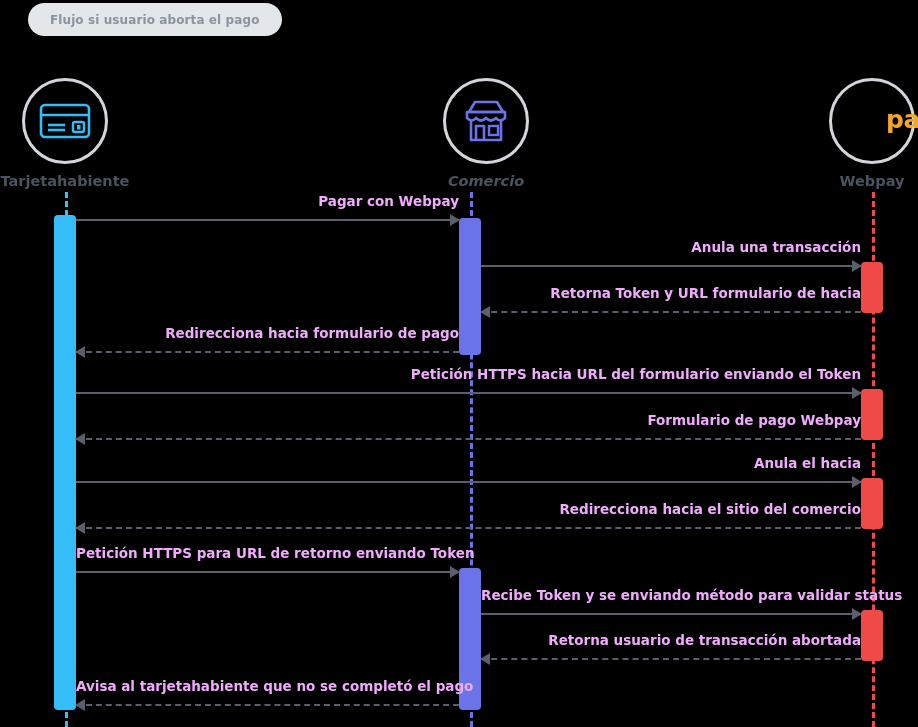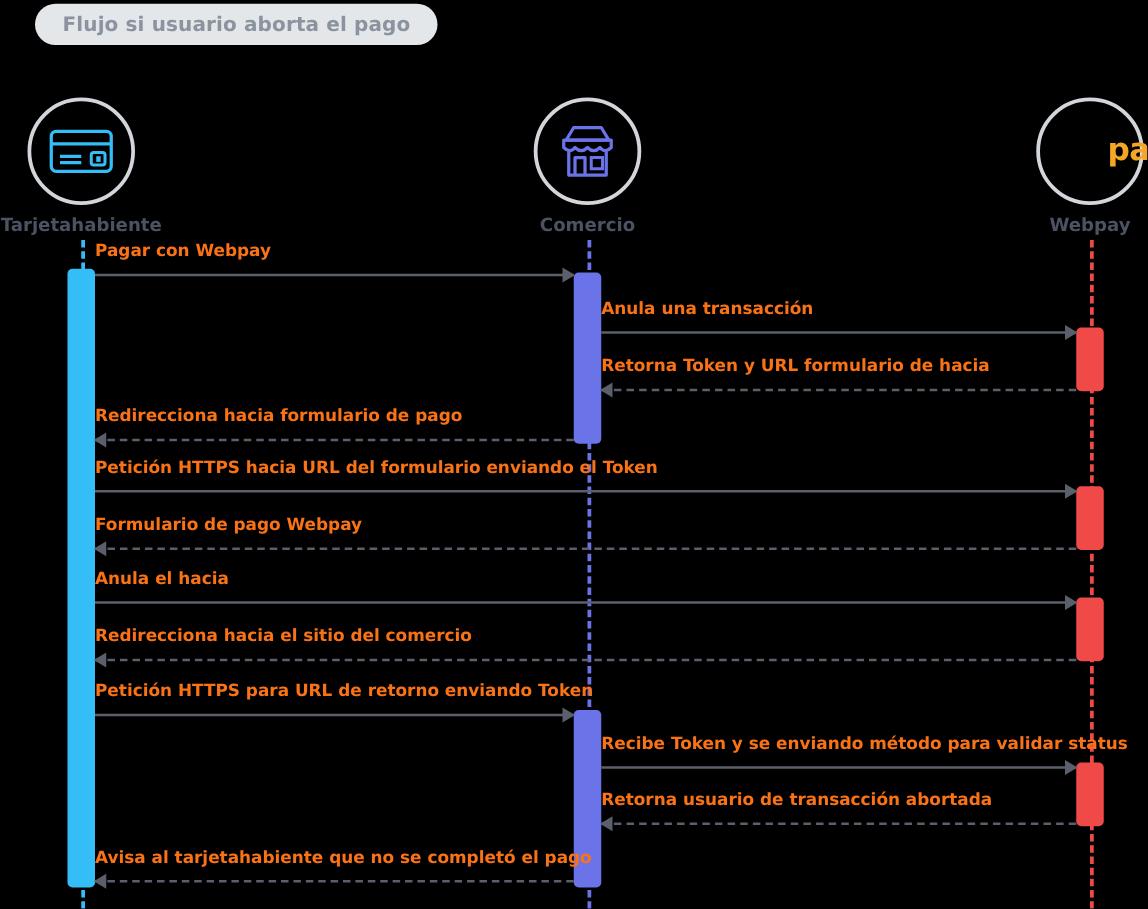--- a/index.html
+++ b/index.html
@@ -24,21 +24,21 @@
     left: 28px;
     top: 3px;
     height: 33px;
     padding: 0 22px;
     display: flex;
     align-items: center;
     justify-content: center;
     background: #e4e7ea;
     border-radius: 17px;
     color: #8b939f;
-    font-size: 16px;
+    font-size: 12px;
     font-weight: bold;
     letter-spacing: 0.1px;
     white-space: nowrap;
   }
 
   
   .actor {
     position: absolute;
     top: 78px;
     width: 170px;
@@ -102,24 +102,24 @@
     border-top: 2px solid #5a5f6b;
   }
   .msg-line.dashed {
     border-top: 2px dashed #5a5f6b;
   }
   .msg-label {
     position: absolute;
     left: 0;
     right: 0;
     top: -24px;
-    text-align: left;
+    text-align: right;
     font-size: 13.5px;
     font-weight: bold;
-    color: #f97316;
+    color: #f0abfc;
     white-space: nowrap;
     line-height: 1;
   }
   .arrow-head {
     position: absolute;
     top: -5px;
     width: 0;
     height: 0;
     border-top: 6px solid transparent;
     border-bottom: 6px solid transparent;
@@ -149,21 +149,21 @@
           <line x1="9" y1="24" x2="26" y2="24" stroke="#35bdf7" stroke-width="2.6"></line>
           <line x1="9" y1="29" x2="26" y2="29" stroke="#35bdf7" stroke-width="2.6"></line>
           <rect x="34" y="21" width="11" height="10" rx="2" ry="2" fill="none" stroke="#35bdf7" stroke-width="2.4"></rect>
           <rect x="38" y="24" width="3.5" height="4.5" fill="#35bdf7"></rect>
         </svg>
       </span>
     </div>
     <div class="actor-label">Tarjetahabiente</div>
   </div>
 
-  <div class="actor" style="left:470px;">
+  <div class="actor" style="left:486px;font-style:italic;">
     <div class="actor-circle">
       <span class="actor-icon">
         <svg width="52" height="46" viewBox="0 0 52 46">
           <path d="M9 14 L15 4 L37 4 L43 14 Z" fill="none" stroke="#6b73e8" stroke-width="2.6" stroke-linejoin="round"></path>
           <path d="M7 14 L45 14 L45 20 Q40 25 36 20 Q31 25 26 20 Q21 25 16 20 Q12 25 7 20 Z" fill="none" stroke="#6b73e8" stroke-width="2.6" stroke-linejoin="round"></path>
           <path d="M11 23 L11 42 L41 42 L41 23" fill="none" stroke="#6b73e8" stroke-width="2.6" stroke-linejoin="round"></path>
           <path d="M16 42 L16 28 L24 28 L24 42" fill="none" stroke="#6b73e8" stroke-width="2.6" stroke-linejoin="round"></path>
           <rect x="29" y="28" width="9" height="9" fill="none" stroke="#6b73e8" stroke-width="2.4"></rect>
         </svg>
       </span>

